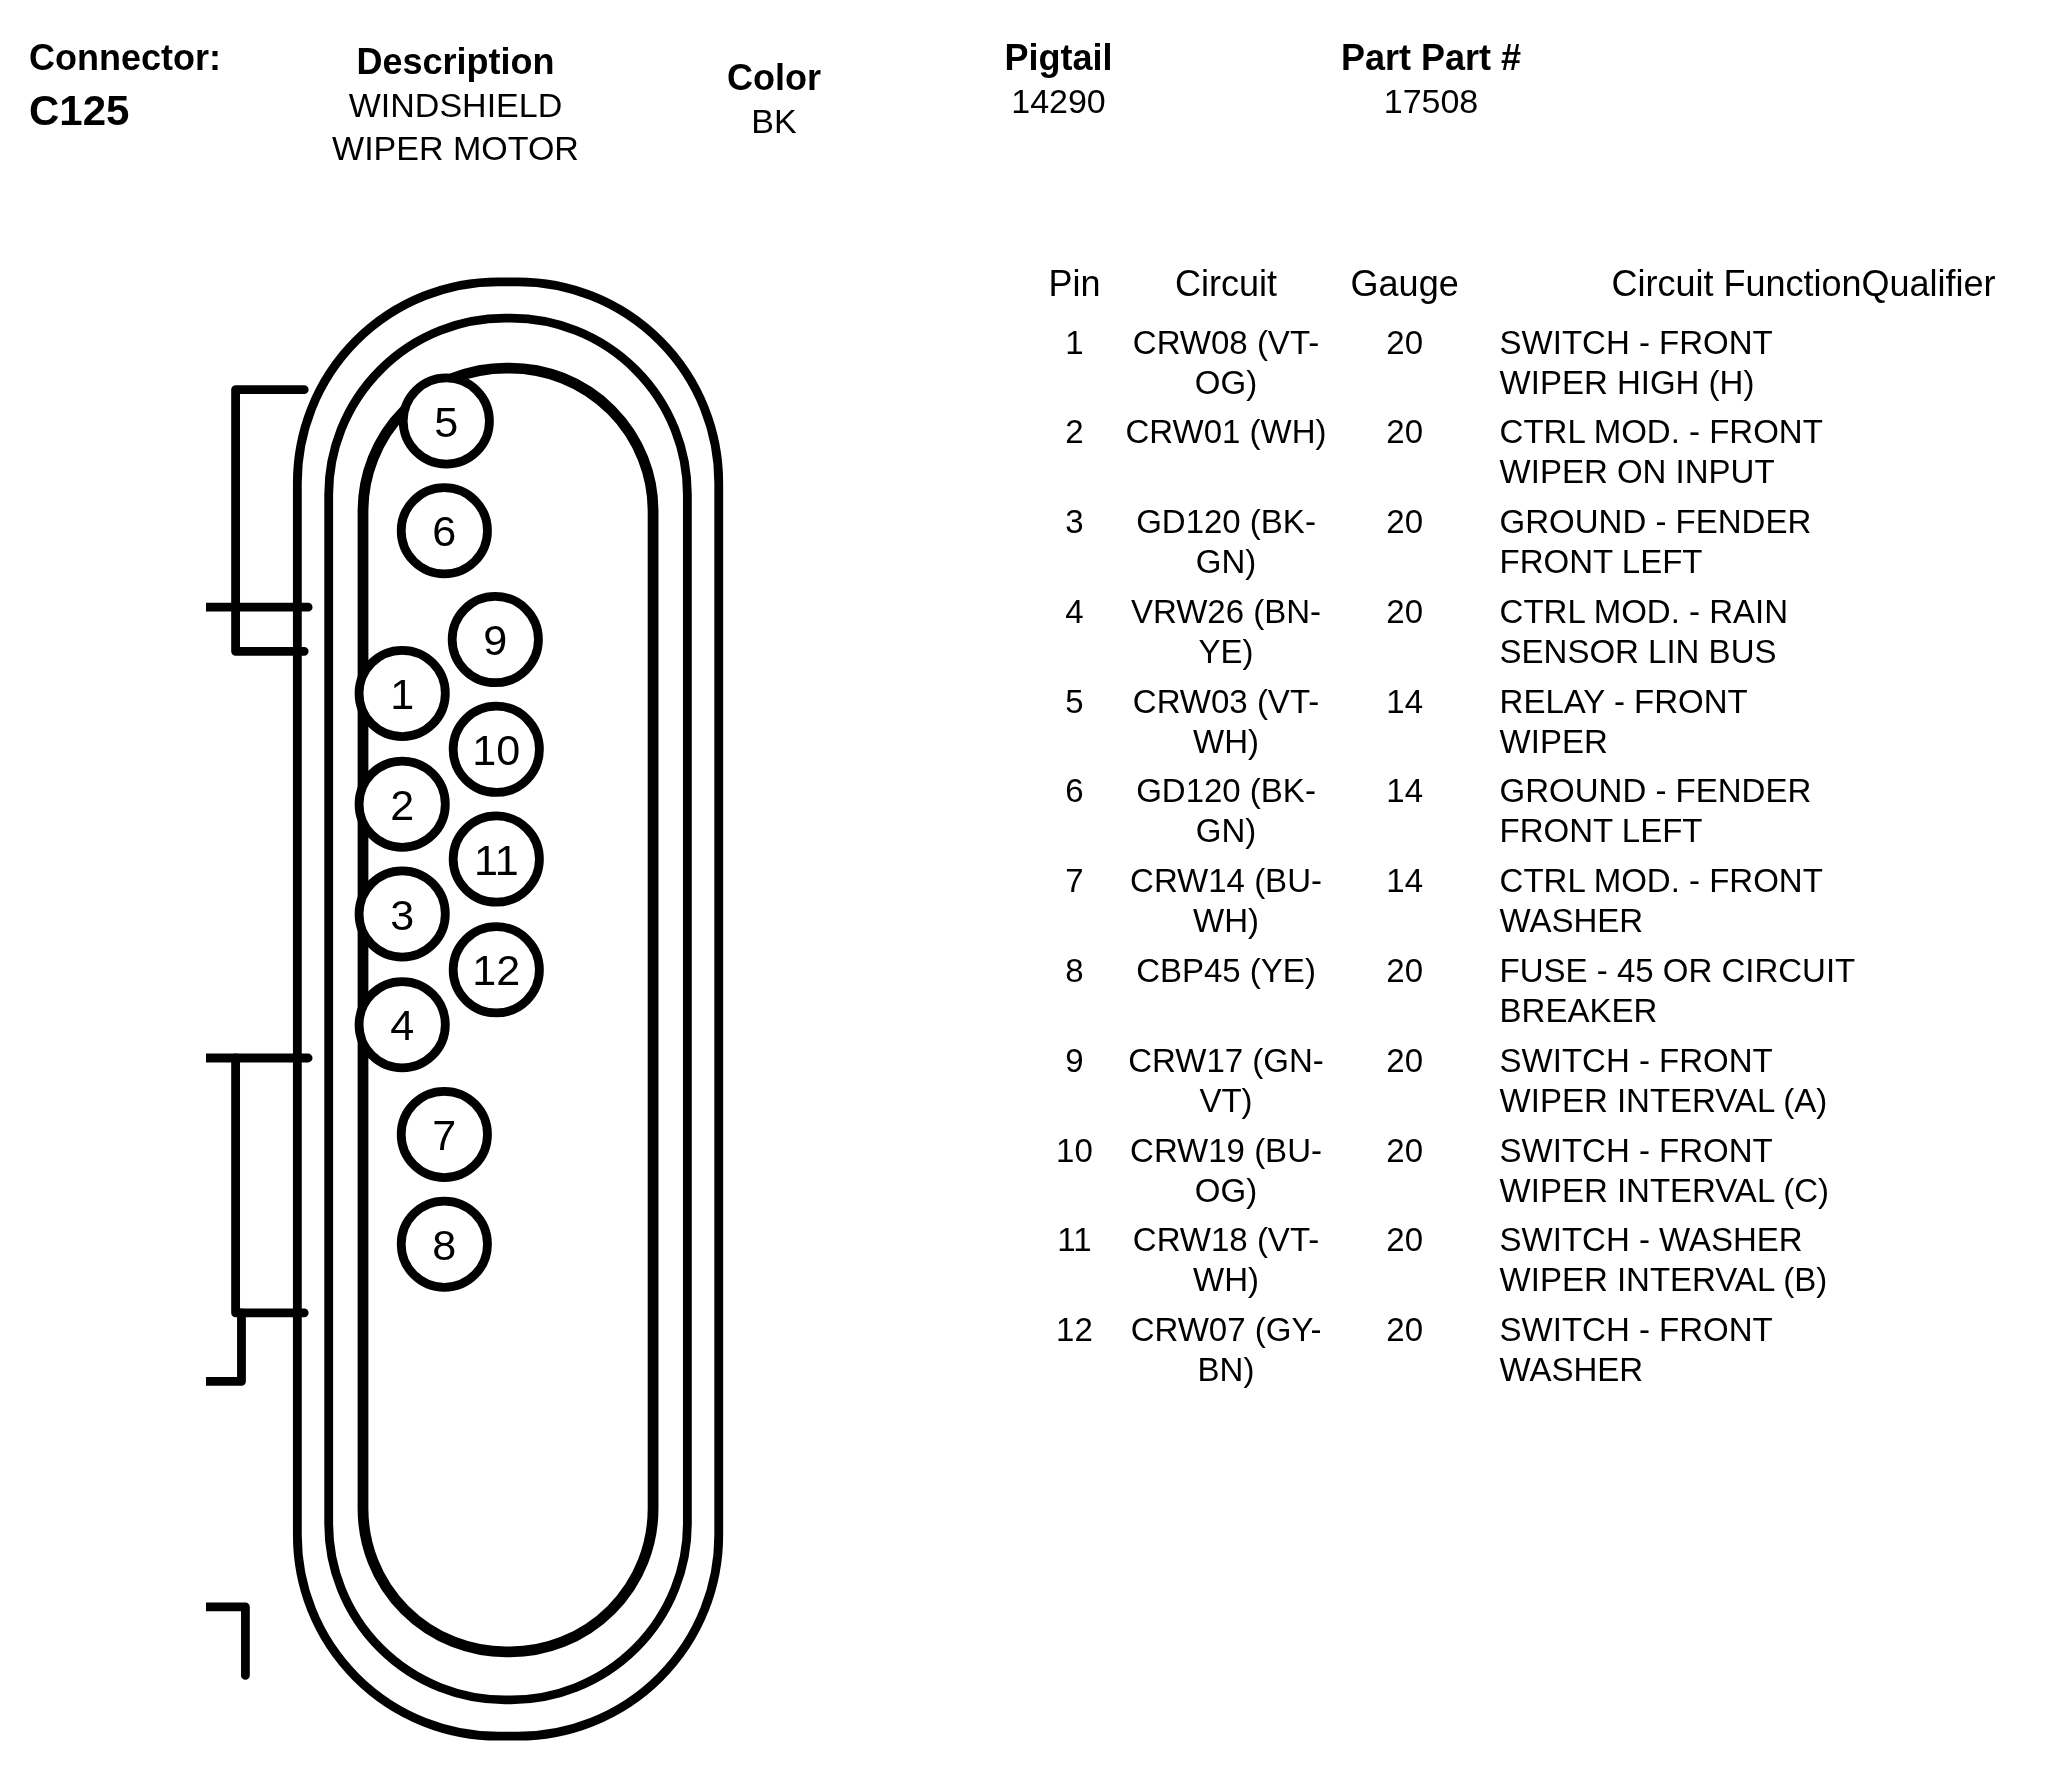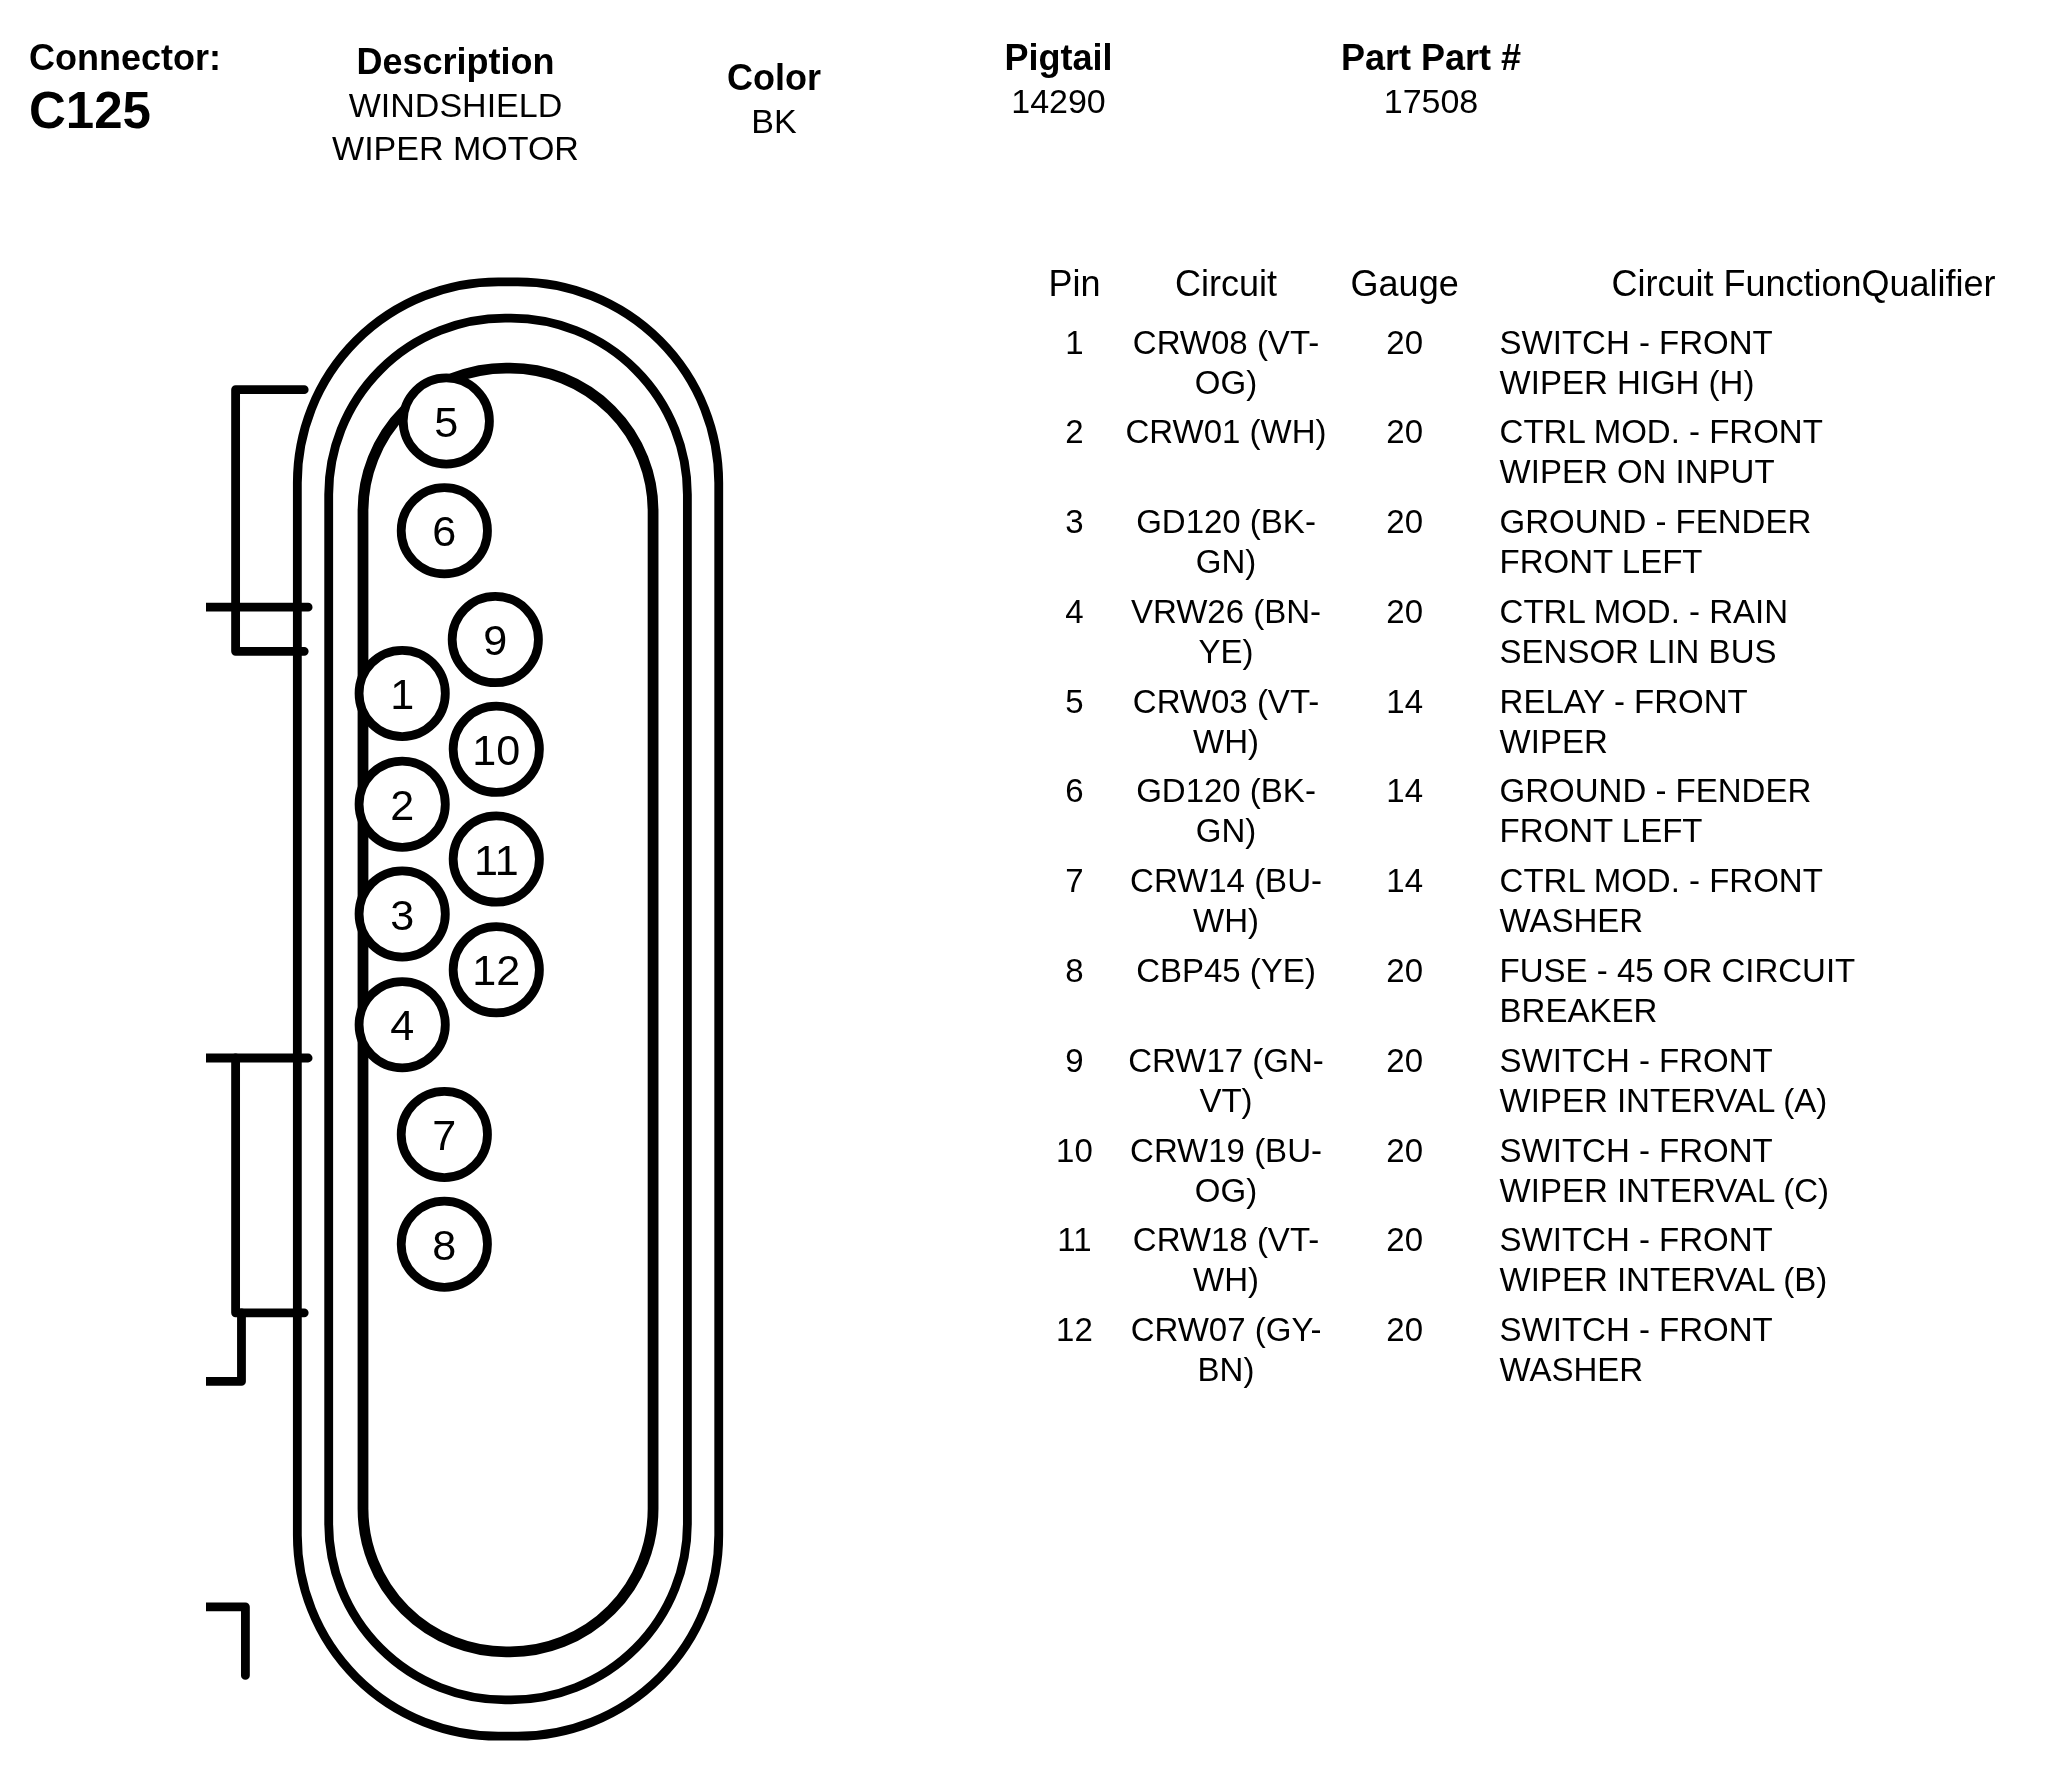--- a/index.html
+++ b/index.html
@@ -34,21 +34,21 @@
     line-height: 45px;
     white-space: nowrap;
   }
   .hdr-value {
     font-size: 34px;
     line-height: 43px;
     white-space: nowrap;
   }
   .hdr-value.big {
     font-weight: bold;
-    font-size: 51px;
+    font-size: 42px;
     line-height: 51px;
   }
 
   #connector-label { left: 29px;  top: 17.6px; text-align: right; }
   #connector-value { left: 29px;  top: 67px; text-align: left; }
   #desc-block      { left: 294px; top: 21.6px; width: 323px; }
   #color-block     { left: 686px; top: 37px; width: 176px; }
   #harness-block   { left: 931px; top: 17.6px; width: 255px; }
   #basepart-block  { left: 1284px;top: 17.6px; width: 294px; }
   #pigtail-block   { left: 1666px;top: 17.6px; width: 353px; }
@@ -260,21 +260,21 @@
         <td class="col-pin">10</td>
         <td class="col-circ">CRW19 (BU-OG)</td>
         <td class="col-gauge">20</td>
         <td class="col-func">SWITCH - FRONT WIPER INTERVAL (C)</td>
         <td class="col-qual"></td>
       </tr>
       <tr>
         <td class="col-pin">11</td>
         <td class="col-circ">CRW18 (VT-WH)</td>
         <td class="col-gauge">20</td>
-        <td class="col-func">SWITCH - FRONT WIPER INTERVAL (B)</td>
+        <td class="col-func">SWITCH - WASHER WIPER INTERVAL (B)</td>
         <td class="col-qual"></td>
       </tr>
       <tr>
         <td class="col-pin">12</td>
         <td class="col-circ">CRW07 (GY-BN)</td>
         <td class="col-gauge">20</td>
         <td class="col-func">SWITCH - FRONT WASHER</td>
         <td class="col-qual"></td>
       </tr>
     </tbody>

